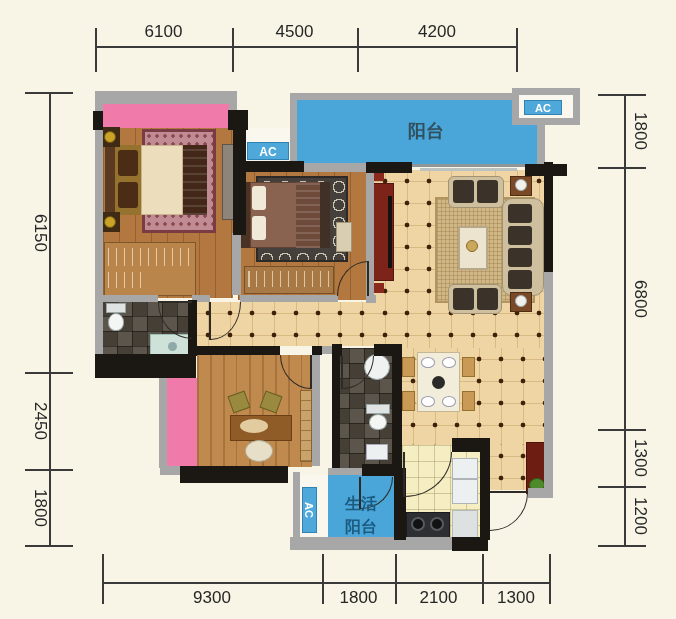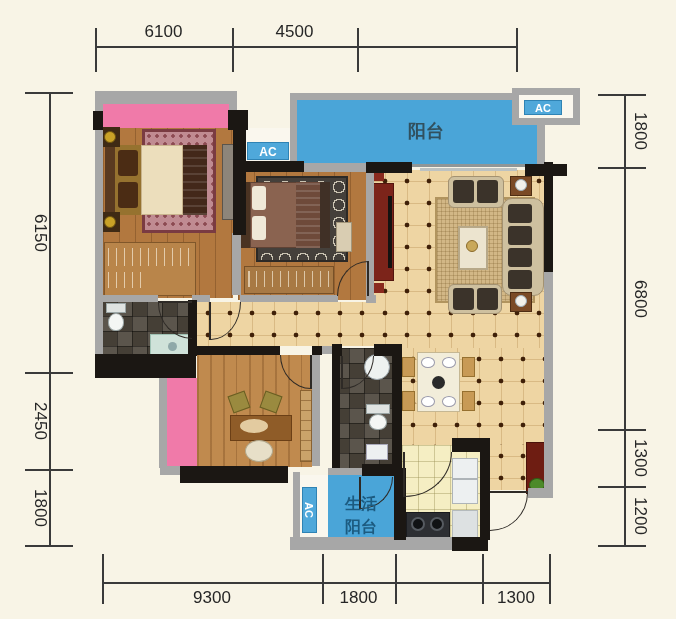--- a/index.html
+++ b/index.html
@@ -58,20 +58,21 @@
 
 <div id="stage">
 
   <div class="a dl dim" style="left:95px;top:46px;width:423px;height:2px;"></div>
   <div class="a dl dim" style="left:95px;top:28px;width:2px;height:44px;"></div>
   <div class="a dl dim" style="left:232px;top:28px;width:2px;height:44px;"></div>
   <div class="a dl dim" style="left:357px;top:28px;width:2px;height:44px;"></div>
   <div class="a dl dim" style="left:516px;top:28px;width:2px;height:44px;"></div>
   <div class="a dtx dim" style="left:95px;top:22px;width:137px;">6100</div>
   <div class="a dtx dim" style="left:232px;top:22px;width:125px;">4500</div>
+  <div class="a dtx dim" style="left:357px;top:22px;width:160px;">4200</div>
 
   <div class="a dl dim" style="left:49px;top:93px;width:2px;height:453px;"></div>
   <div class="a dl dim" style="left:25px;top:92px;width:48px;height:2px;"></div>
   <div class="a dl dim" style="left:25px;top:372px;width:48px;height:2px;"></div>
   <div class="a dl dim" style="left:25px;top:469px;width:48px;height:2px;"></div>
   <div class="a dl dim" style="left:25px;top:545px;width:48px;height:2px;"></div>
   <div class="a dtx rot dim" style="left:2px;top:223px;width:76px;">6150</div>
   <div class="a dtx rot dim" style="left:2px;top:411px;width:76px;">2450</div>
   <div class="a dtx rot dim" style="left:2px;top:498px;width:76px;">1800</div>
 
@@ -87,20 +88,21 @@
   <div class="a dtx rot dim" style="left:602px;top:506px;width:76px;">1200</div>
 
   <div class="a dl dim" style="left:102px;top:582px;width:448px;height:2px;"></div>
   <div class="a dl dim" style="left:102px;top:554px;width:2px;height:50px;"></div>
   <div class="a dl dim" style="left:322px;top:554px;width:2px;height:50px;"></div>
   <div class="a dl dim" style="left:395px;top:554px;width:2px;height:50px;"></div>
   <div class="a dl dim" style="left:482px;top:554px;width:2px;height:50px;"></div>
   <div class="a dl dim" style="left:549px;top:554px;width:2px;height:50px;"></div>
   <div class="a dtx dim" style="left:102px;top:588px;width:220px;">9300</div>
   <div class="a dtx dim" style="left:322px;top:588px;width:73px;">1800</div>
+  <div class="a dtx dim" style="left:395px;top:588px;width:87px;">2100</div>
   <div class="a dtx dim" style="left:482px;top:588px;width:68px;">1300</div>
 
   <div class="a fl pink" style="left:100px;top:103px;width:133px;height:27px;"></div>
   <div class="a fl wood" style="left:103px;top:128px;width:130px;height:170px;"></div>
   <div class="a fl wood" style="left:238px;top:172px;width:128px;height:128px;"></div>
   <div class="a fl blue" style="left:297px;top:100px;width:248px;height:66px;"></div>
   <div class="a fl tile" style="left:374px;top:170px;width:171px;height:178px;"></div>
   <div class="a fl tile" style="left:197px;top:302px;width:177px;height:44px;"></div>
   <div class="a fl tile" style="left:402px;top:348px;width:142px;height:97px;"></div>
   <div class="a fl tile" style="left:490px;top:445px;width:54px;height:45px;"></div>

